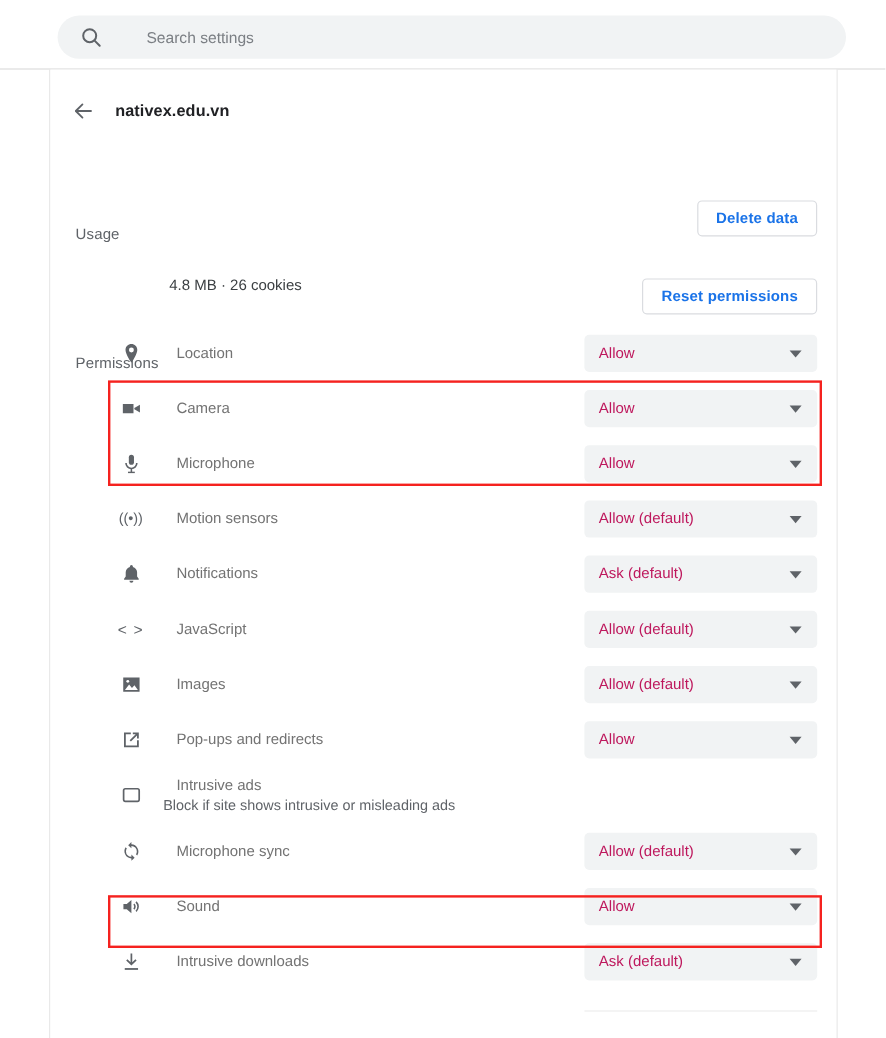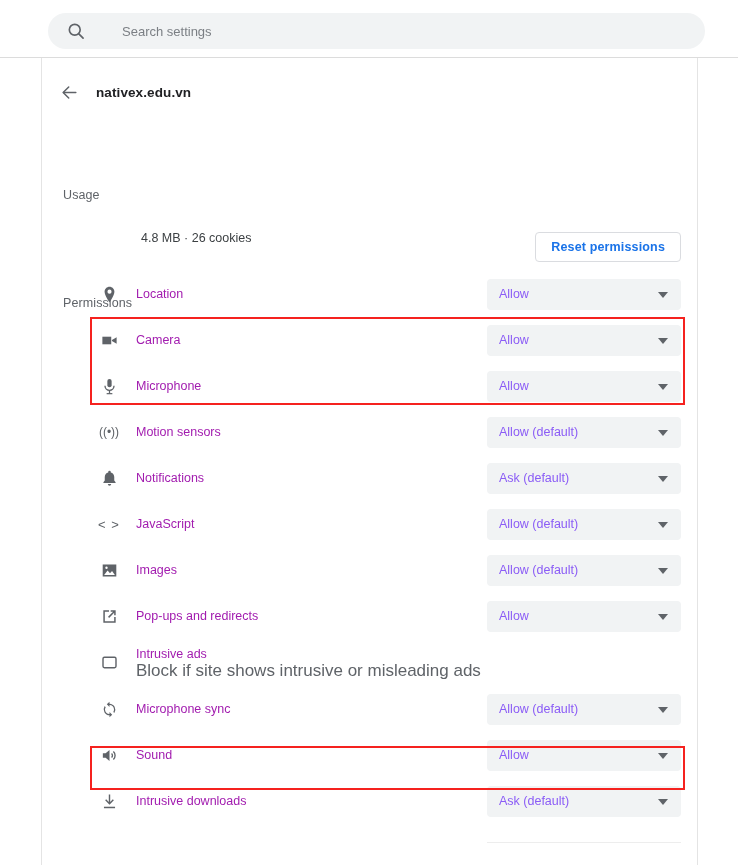--- a/index.html
+++ b/index.html
@@ -123,35 +123,35 @@
     display: flex; align-items: center; justify-content: center;
   }
   .p-icon svg { display: block; }
   .p-icon .glyph {
     font-size: 12px; color: #5f6368;
     font-family: "Liberation Sans", sans-serif; line-height: 1;
   }
 
   .p-text { position: absolute; left: 94px; }
   .p-name {
-    font-size: 12.5px; color: #a21caf; line-height: 16px;
+    font-size: 12.5px; color: #737373; line-height: 16px; margin-left: 11px;
   }
   .p-sub {
-    font-size: 17px; color: #5f6368; line-height: 16px; margin-top: 1px;
+    font-size: 12px; color: #5f6368; line-height: 16px; margin-top: 1px;
   }
 
   .p-select {
     position: absolute; left: 445px;
     width: 194px; height: 31px;
     background: #f1f3f4; border: 0; border-radius: 4px;
     display: flex; align-items: center;
     cursor: pointer;
   }
   .p-select .val {
-    font-size: 12.5px; color: #8b5cf6; margin-left: 12px;
+    font-size: 12.5px; color: #be185d; margin-left: 12px;
     white-space: nowrap;
   }
   .p-select .caret {
     position: absolute; right: 13px; top: 50%;
     width: 0; height: 0; margin-top: -2px;
     border-left: 5px solid transparent;
     border-right: 5px solid transparent;
     border-top: 6px solid #5f6368;
   }
 
@@ -201,20 +201,21 @@
           <polyline points="11,5 4,12 11,19"></polyline>
         </svg>
       </div>
       <div class="site-title">nativex.edu.vn</div>
     </div>
 
     <div class="sec-label" id="usage-label">Usage</div>
     <div class="usage-row">
       <div class="usage-text">4.8 MB · 26 cookies</div>
     </div>
+    <div class="obtn" id="delete-data-btn">Delete data</div>
 
     <div class="sec-label" id="perm-label">Permissions</div>
     <div class="obtn" id="reset-perms-btn">Reset permissions</div>
 
     <div class="perm-list" id="perm-list">
         <div class="perm-row">
           <div class="p-icon">
             <svg width="19" height="19" viewBox="0 0 24 24" fill="currentColor" stroke="none">
               <path d="M12 2.2c-3.4 0-6.2 2.8-6.2 6.2 0 4.7 6.2 13.4 6.2 13.4s6.2-8.7 6.2-13.4c0-3.4-2.8-6.2-6.2-6.2z"></path>
               <circle cx="12" cy="8.4" r="2.6" fill="#fff"></circle>

